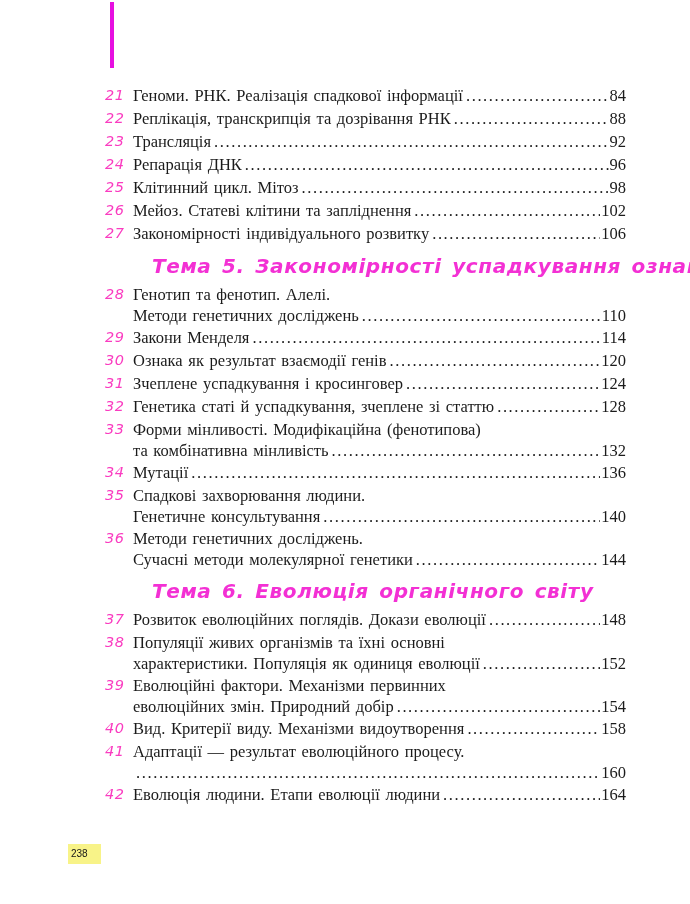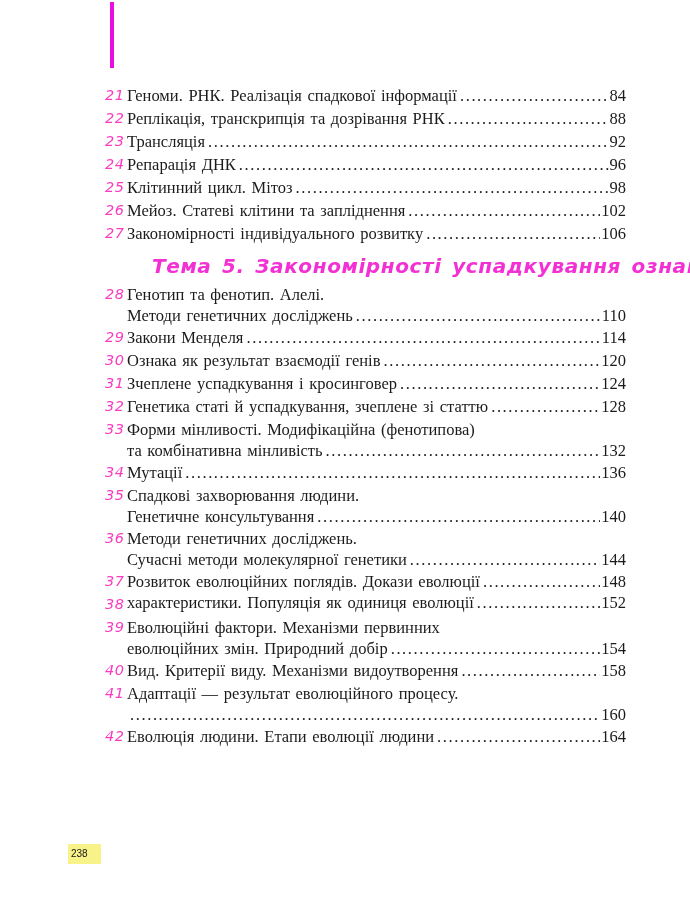--- a/index.html
+++ b/index.html
@@ -42,21 +42,21 @@
     letter-spacing: 0.6px;
     word-spacing: 3px;
     color: var(--heading, #f330d4);
     margin: 8px 0 4px 47px;
     white-space: nowrap;
   }
   .toc-item { display: flex; align-items: flex-start; }
   .item-num {
     flex: 0 0 22px;
     width: 22px;
-    margin-right: 0;
+    margin-right: 6px;
     font-family: "DejaVu Sans", sans-serif;
     font-style: italic;
     font-size: 14.5px;
     line-height: 23px;
     letter-spacing: 0.5px;
     color: var(--num, #fa3cc0);
   }
   .item-body { flex: 1; min-width: 0; }
   .line {
     display: block;
@@ -278,35 +278,37 @@
   <span class="line last cont">
     <span class="title">Сучасні методи молекулярної генетики</span>
     <span class="dots"></span>
     <span class="pg">144</span>
   </span>
 </span>
   </div>
 </section>
 
   <section class="toc-section">
+    <h2 class="section-heading">Тема 6. Еволюція органічного світу</h2>
 
   <div class="toc-item">
     <span class="item-num">37</span>
     <span class="item-body">
   <span class="line last">
     <span class="title">Розвиток еволюційних поглядів. Докази еволюції</span>
     <span class="dots"></span>
     <span class="pg">148</span>
   </span>
 </span>
   </div>
 
   <div class="toc-item">
     <span class="item-num">38</span>
     <span class="item-body">
+            <span class="line">Популяції живих організмів та їхні основні</span>
   <span class="line last cont">
     <span class="title">характеристики. Популяція як одиниця еволюції</span>
     <span class="dots"></span>
     <span class="pg">152</span>
   </span>
 </span>
   </div>
 
   <div class="toc-item">
     <span class="item-num">39</span>

